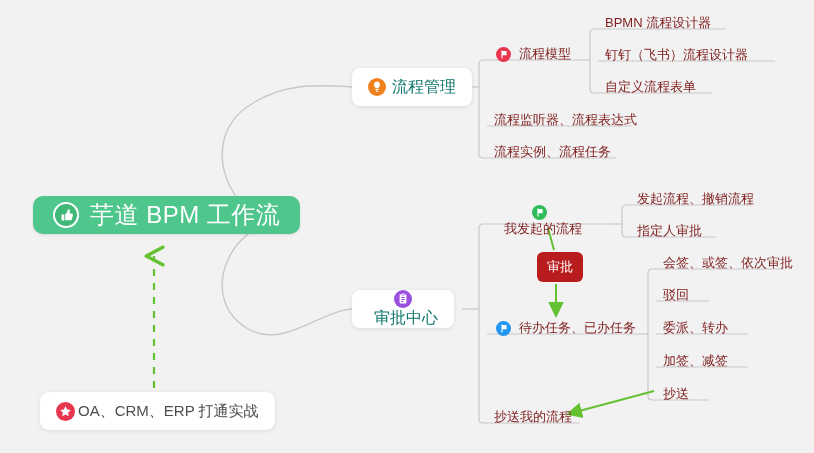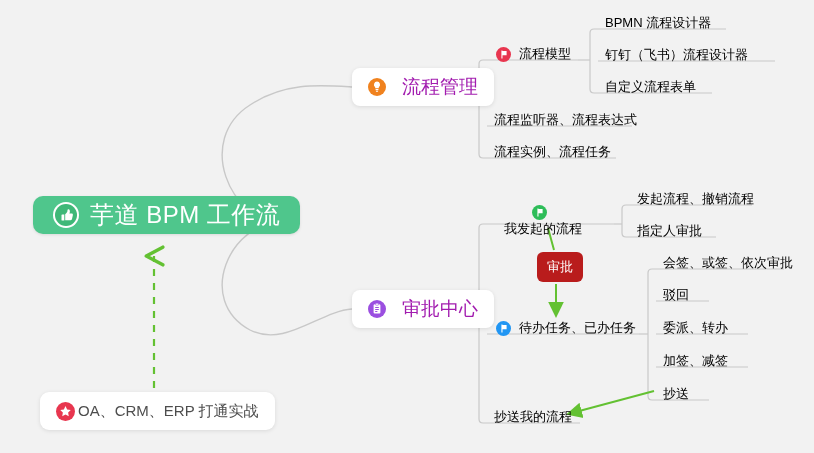--- a/index.html
+++ b/index.html
@@ -56,42 +56,42 @@
 
   
   .card-node {
     background: #ffffff;
     border-radius: 8px;
     padding: 0 16px;
     height: 38px;
     box-shadow: 0 1px 4px rgba(0,0,0,0.10);
   }
   .card-label {
-    color: #a21caf;
-    font-size: 19px;
-    margin-left: 16px;
+    color: #0f766e;
+    font-size: 16px;
+    margin-left: 6px;
   }
 
   
   .callout-node {
     background: #ffffff;
     border-radius: 9px;
     padding: 0 16px;
     height: 38px;
     box-shadow: 0 1px 4px rgba(0,0,0,0.10);
   }
   .callout-label {
     color: #4d4d4d;
     font-size: 15px;
     margin-left: 3px;
   }
 
   
   .text-node {
-    color: #000000;
+    color: #7f1d1d;
     font-size: 13px;
     height: 26px;
     padding: 0 7px;
   }
   .text-node .tn-label {
     margin-left: 0;
   }
   .text-node.with-icon .tn-label {
     margin-left: 8px;
   }
@@ -224,21 +224,21 @@
     <span class="tn-label">自定义流程表单</span>
   </div>
 
   <div class="node text-node" style="left:487px; top:107px;">
     <span class="tn-label">流程监听器、流程表达式</span>
   </div>
   <div class="node text-node" style="left:487px; top:139px;">
     <span class="tn-label">流程实例、流程任务</span>
   </div>
 
-  <div class="node card-node" style="left:352px; top:290px;">
+  <div class="node card-node" style="left:352px; top:290px;flex-direction:column;">
     <span class="icon">
       <svg width="18" height="18" viewBox="0 0 18 18">
         <circle cx="9" cy="9" r="9" fill="#9b4fe0"></circle>
         <rect x="5.6" y="4.3" width="6.8" height="9.2" rx="1.1" fill="#ffffff"></rect>
         <rect x="7.3" y="3.2" width="3.4" height="2" rx="0.8" fill="#ffffff" stroke="#9b4fe0" stroke-width="0.6"></rect>
         <rect x="7" y="7" width="4" height="0.9" rx="0.45" fill="#9b4fe0"></rect>
         <rect x="7" y="9" width="4" height="0.9" rx="0.45" fill="#9b4fe0"></rect>
         <rect x="7" y="11" width="2.6" height="0.9" rx="0.45" fill="#9b4fe0"></rect>
       </svg>
     </span>

